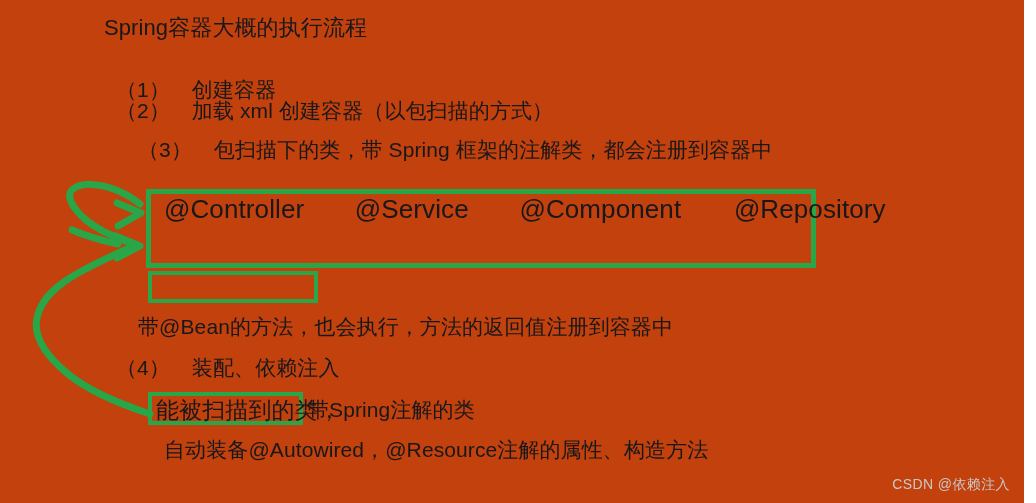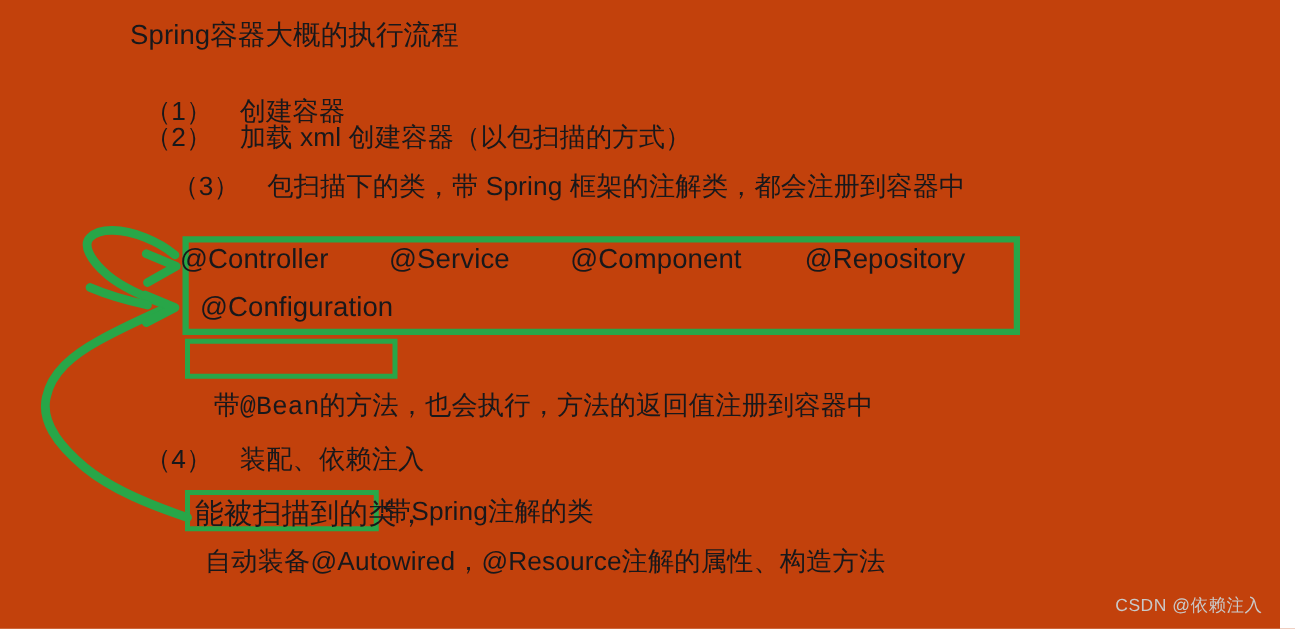--- a/index.html
+++ b/index.html
@@ -35,42 +35,41 @@
     top: 17px;
     font-size: 22px;
   }
 
   .item1 { left: 116px; top: 79px; }
   .item2 { left: 116px; top: 100px; }
   .item3 { left: 116px; top: 139px; margin-left: 22px; }
   .item4 { left: 116px; top: 357px; }
 
   .anno-line-1 {
-    left: 144px;
+    left: 164px;
     top: 196px;
-    font-size: 22px;
+    font-size: 26px;
   }
   .anno-line-2 {
     left: 160px;
     top: 235px;
     font-size: 22px;
   }
   .anno-gap-a { display: inline-block; width: 36px; }
   .anno-gap-b { display: inline-block; width: 36px; }
   .anno-gap-c { display: inline-block; width: 38px; }
 
   .boxed-label-1 {
     left: 156px;
     top: 277px;
     font-size: 21px;
   }
   .sub-bean {
-    left: 171px;
+    left: 138px;
     top: 316px;
-    font-family: Liberation Mono, monospace;
   }
   .boxed-label-2 {
     left: 156px;
     top: 399px;
     font-size: 23px;
   }
   .after-box2 {
     left: 308px;
     top: 399px;
   }
@@ -157,23 +156,20 @@
   <div class="line anno-line-1">
     <span>@Controller</span>
     <span class="anno-gap-a"></span>
     <span>@Service</span>
     <span class="anno-gap-b"></span>
     <span>@Component</span>
     <span class="anno-gap-c"></span>
     <span>@Repository</span>
   </div>
 
-  <div class="line anno-line-2">
-    <span>@Configuration</span>
-  </div>
 
   <div class="green-box box-scannable-1"></div>
 
   <div class="line sub-bean">带@Bean的方法，也会执行，方法的返回值注册到容器中</div>
 
   <div class="line item4">
     <span>（4）</span>
     <span style="display:inline-block;width:10px"></span>
     <span>装配、依赖注入</span>
   </div>

